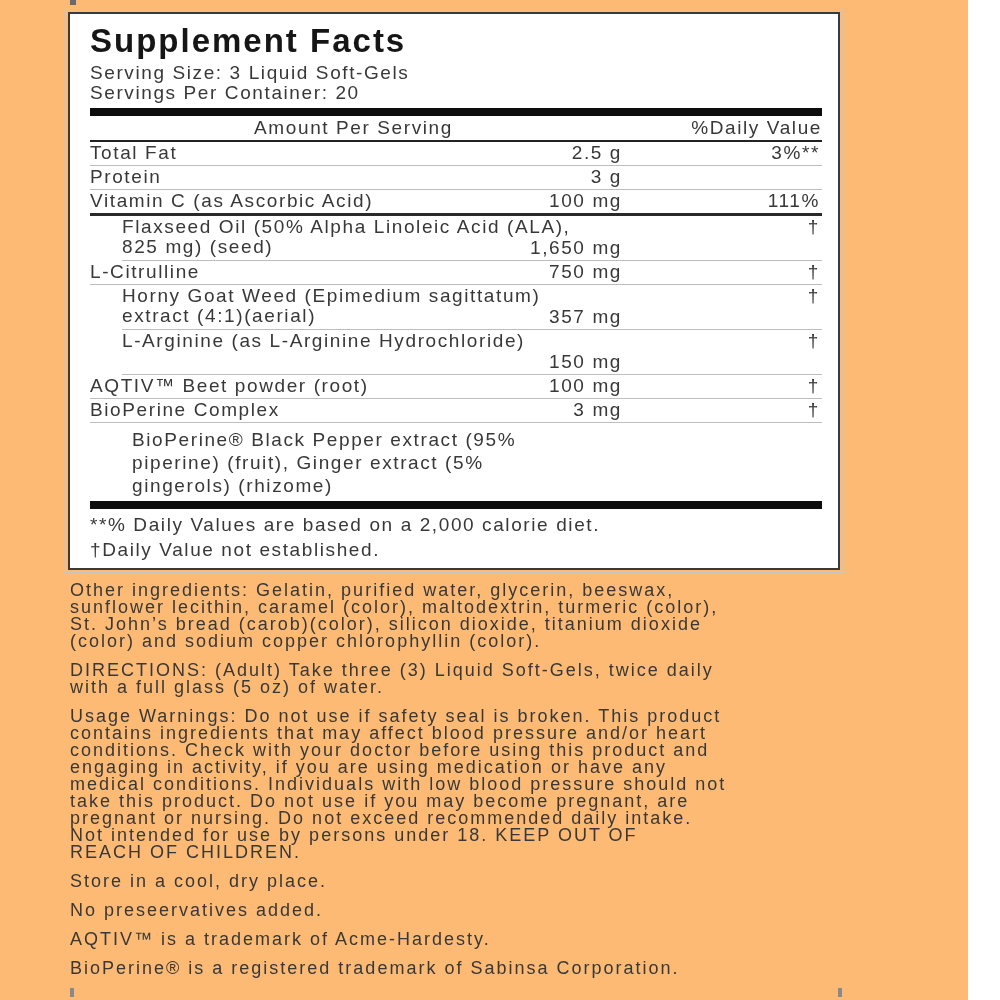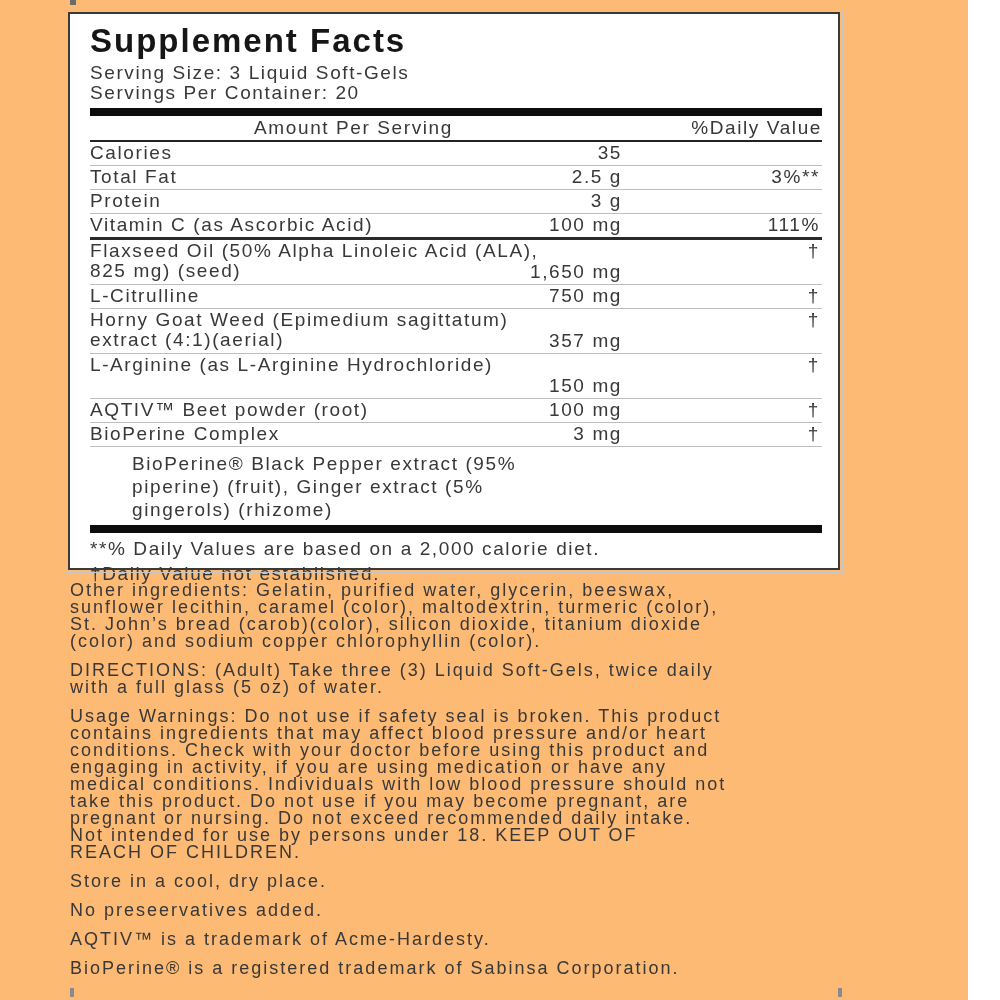--- a/index.html
+++ b/index.html
@@ -43,21 +43,21 @@
   .th-amount { width: 72%; text-align: center; }
   .th-dv { text-align: right; }
 
   .row {
     position: relative;
     line-height: 20px;
     padding: 1px 0 2px;
     border-bottom: 1px solid var(--separator, #bdbdbd);
     min-height: 20px;
   }
-  .row.two-line { min-height: 41px; }
+  .row.two-line { min-height: 41px; margin-left: 32px; }
   .row.section-end { border-bottom: 3px solid #2a2a2a; }
   .cell-name { white-space: pre-line; max-width: 565px; }
   .cell-amount { position: absolute; right: 200px; bottom: 2px; }
   .cell-dv { position: absolute; right: 2px; top: 1px; }
 
   .subing {
     padding: 5px 0 4px 42px;
     line-height: 23px;
     white-space: pre-line;
   }
@@ -98,25 +98,20 @@
     </div>
 
     <div class="bar bar-top"></div>
 
     <div class="thead">
       <div class="th-amount">Amount Per Serving</div>
       <div class="th-dv">%Daily Value</div>
     </div>
 
     <div id="rows">
-        <div class="row">
-          <div class="cell-name">Calories</div>
-          <div class="cell-amount">35</div>
-          <div class="cell-dv"></div>
-        </div>
         <div class="row">
           <div class="cell-name">Total Fat</div>
           <div class="cell-amount">2.5 g</div>
           <div class="cell-dv">3%**</div>
         </div>
         <div class="row">
           <div class="cell-name">Protein</div>
           <div class="cell-amount">3 g</div>
           <div class="cell-dv"></div>
         </div>

